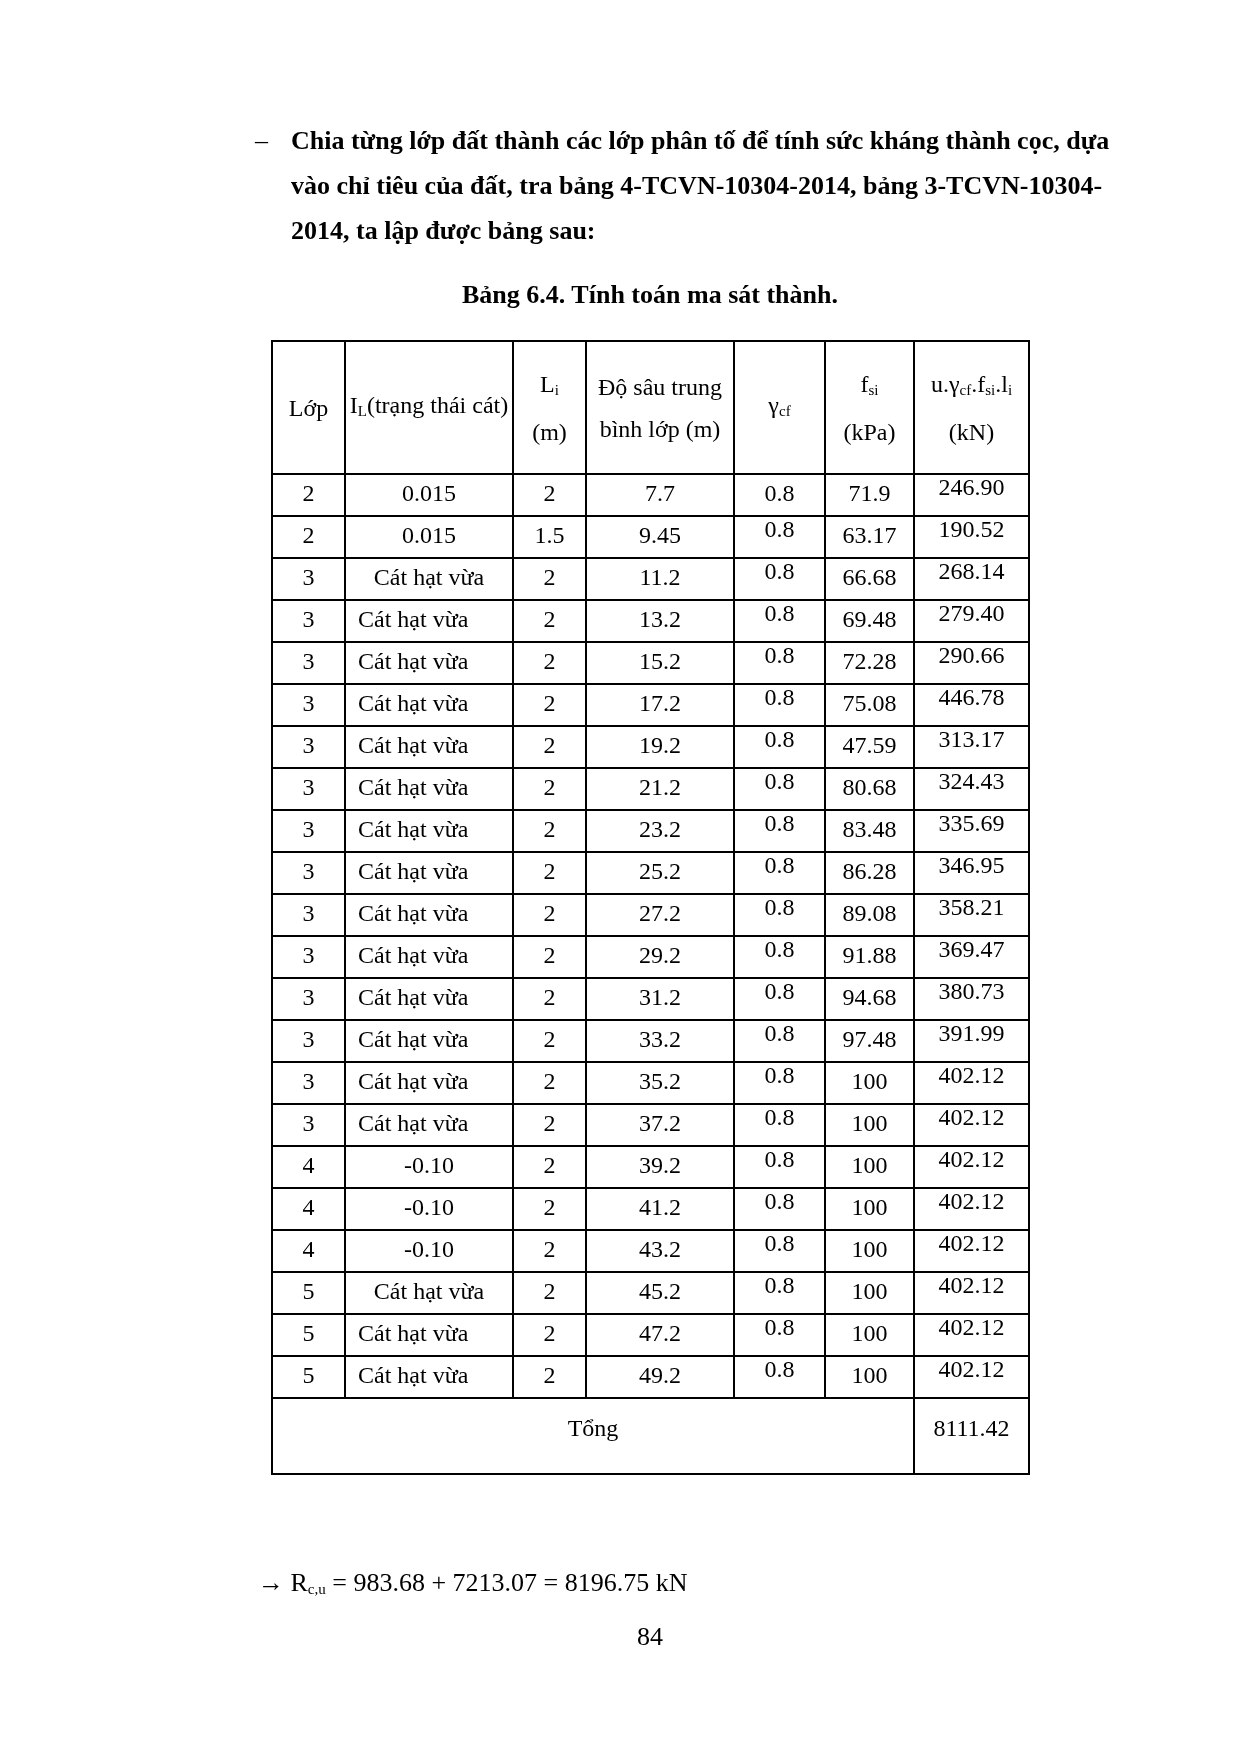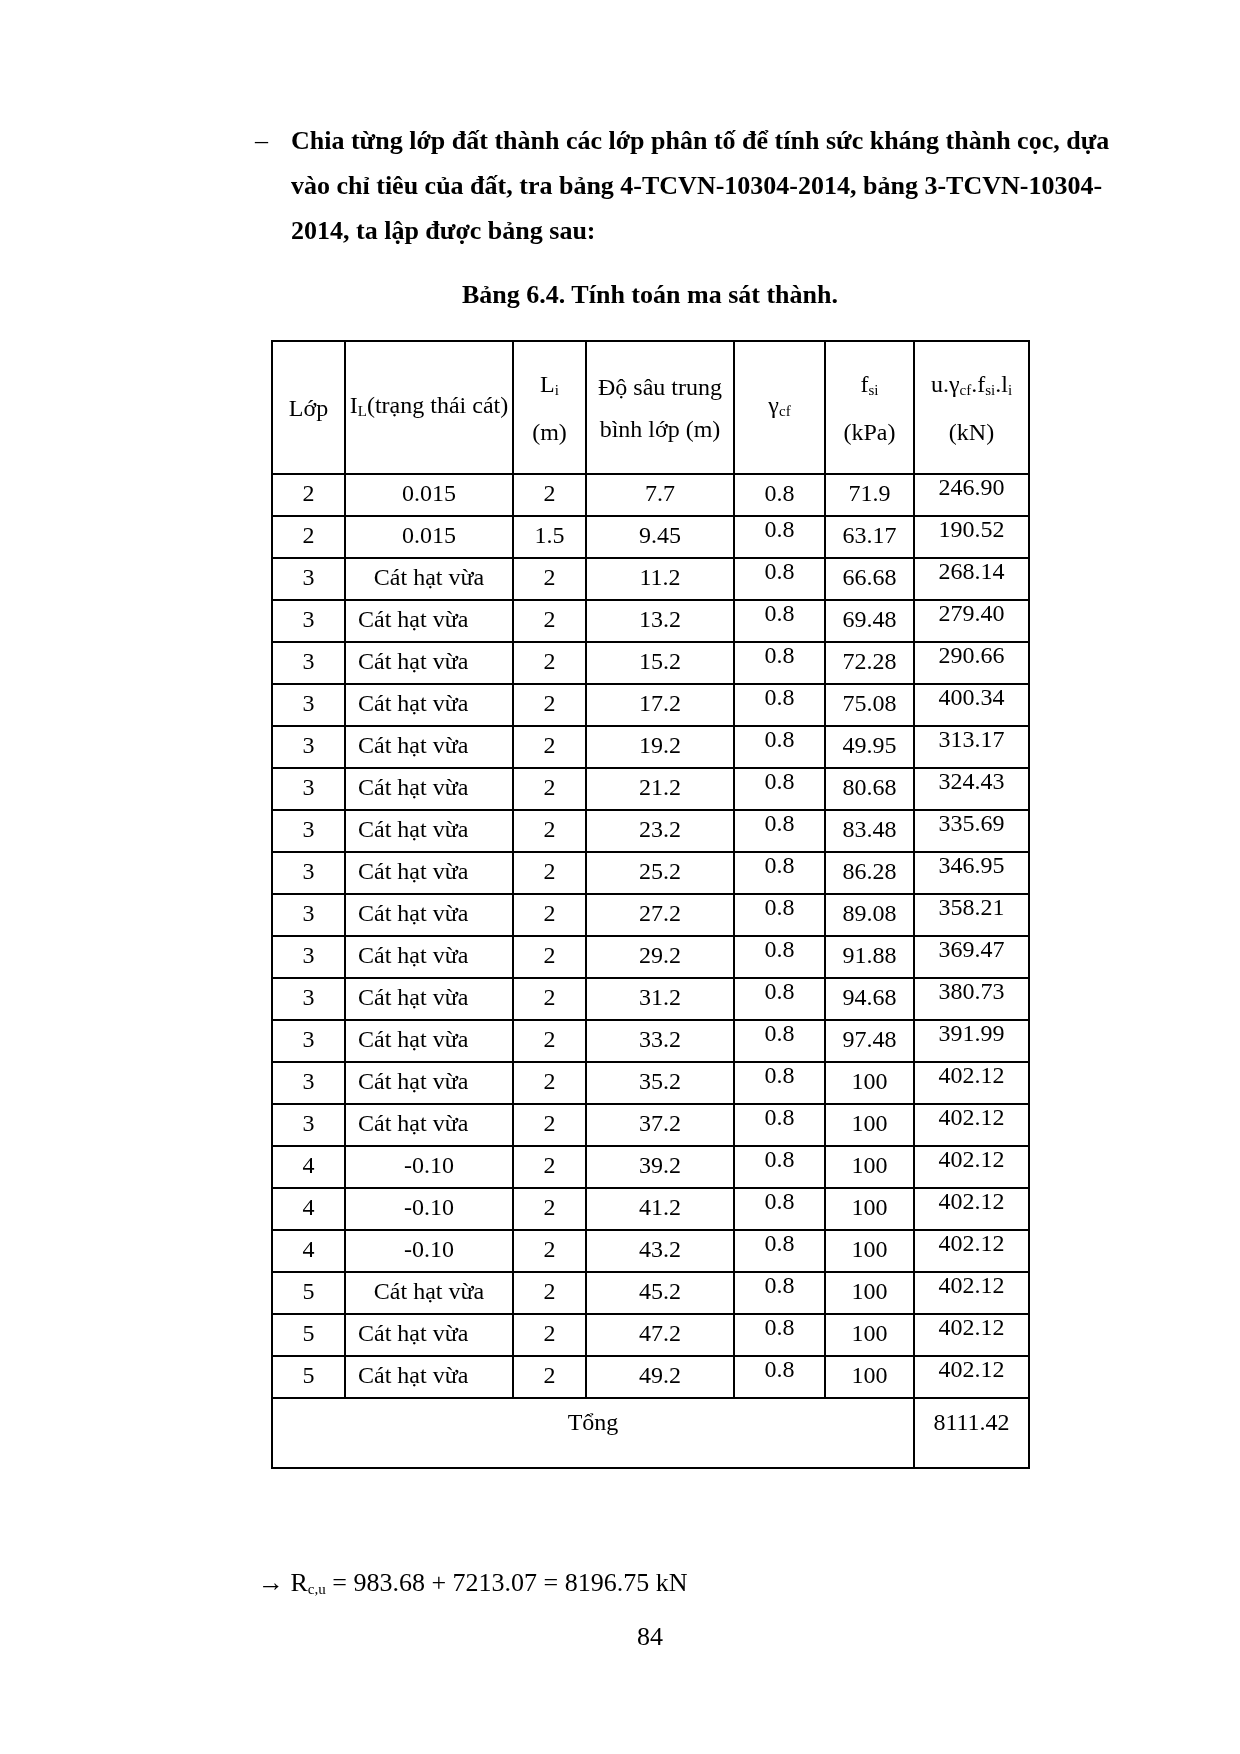--- a/index.html
+++ b/index.html
@@ -9,21 +9,21 @@
     .para .dash { position: absolute; left: 0; top: 0; }
     .para .text { margin-left: 36px; display: block; font-weight: bold; }
     .caption { position: absolute; left: 0; width: 1300px; top: 280px; text-align: center;
                font-size: 26px; font-weight: bold; }
     table.t { position: absolute; left: 271px; top: 340px; border-collapse: collapse;
               font-size: 24px; table-layout: fixed; }
     table.t td, table.t th { border: 2px solid #000; padding: 0; text-align: center; font-weight: normal; }
     table.t thead th { height: 131px; line-height: 42px; vertical-align: middle; }
     table.t tbody td { height: 42px; line-height: 24px; vertical-align: top; padding-top: 6px; box-sizing: border-box; }
     table.t tbody td.low { vertical-align: bottom; padding-top: 0; padding-bottom: 16px; }
-    table.t tr.total td { height: 58px; vertical-align: top; padding-top: 10px; }
+    table.t tr.total td { height: 58px; vertical-align: top; padding-top: 16px; }
     td.left { text-align: left !important; padding-left: 12px !important; }
     sub.s { font-size: 15px; vertical-align: -3px; }
     .formula { position: absolute; left: 258px; top: 1568px; font-size: 26px; }
     .pageno { position: absolute; left: 0; width: 1300px; top: 1622px; text-align: center; font-size: 26px; }
   </style>
 </head>
 <body>
 
 <div class="para">
   <span class="dash">–</span>
@@ -99,29 +99,29 @@
         <td>72.28</td>
         <td class="low">290.66</td>
       </tr>
       <tr>
         <td>3</td>
         <td class="left">Cát hạt vừa</td>
         <td>2</td>
         <td>17.2</td>
         <td class="low">0.8</td>
         <td>75.08</td>
-        <td class="low">400.34</td>
+        <td class="low">446.78</td>
       </tr>
       <tr>
         <td>3</td>
         <td class="left">Cát hạt vừa</td>
         <td>2</td>
         <td>19.2</td>
         <td class="low">0.8</td>
-        <td>49.95</td>
+        <td>47.59</td>
         <td class="low">313.17</td>
       </tr>
       <tr>
         <td>3</td>
         <td class="left">Cát hạt vừa</td>
         <td>2</td>
         <td>21.2</td>
         <td class="low">0.8</td>
         <td>80.68</td>
         <td class="low">324.43</td>

